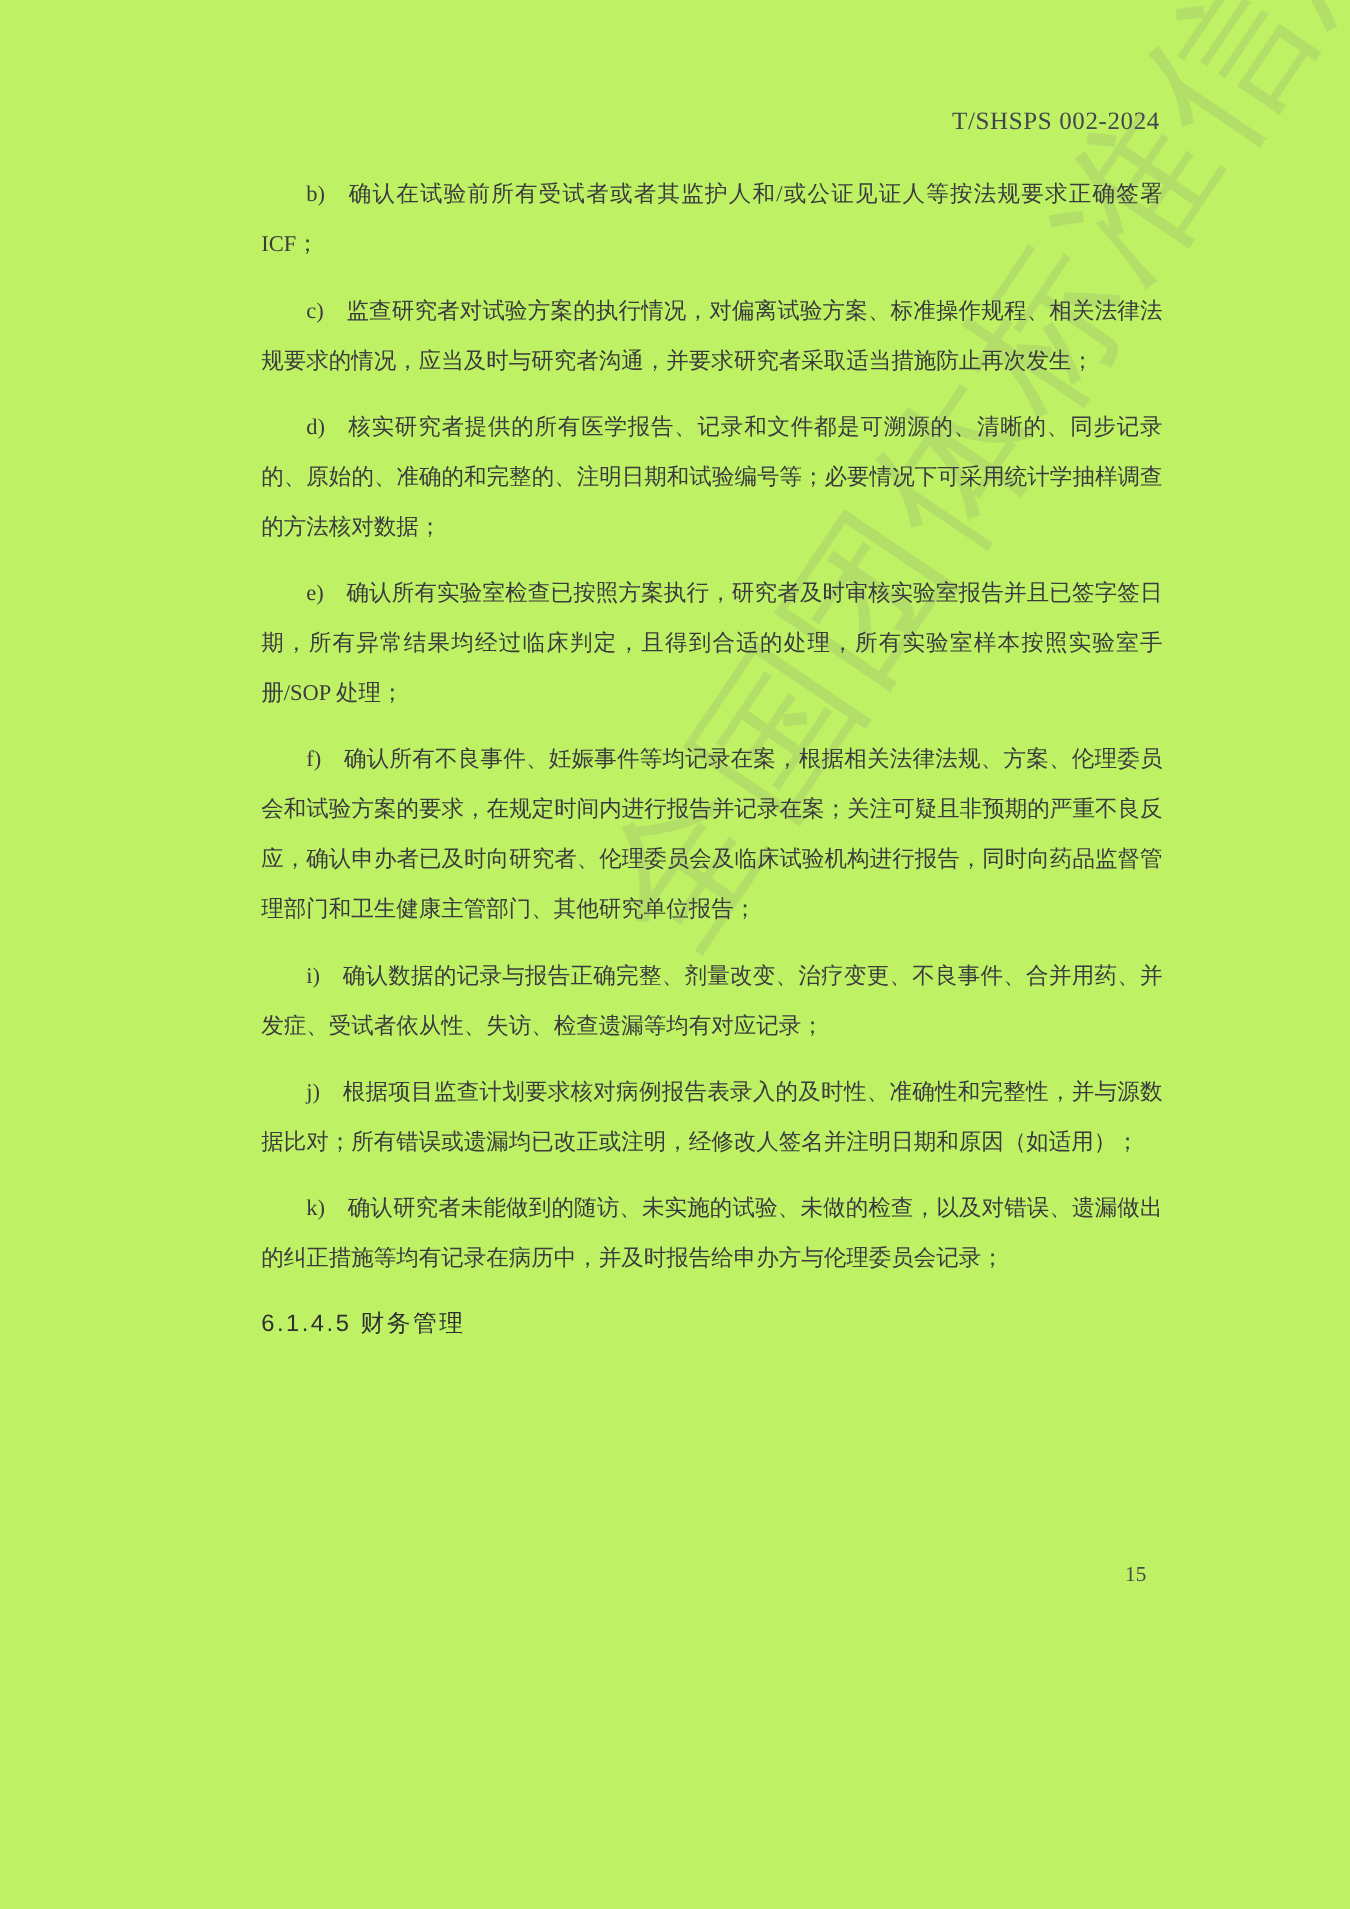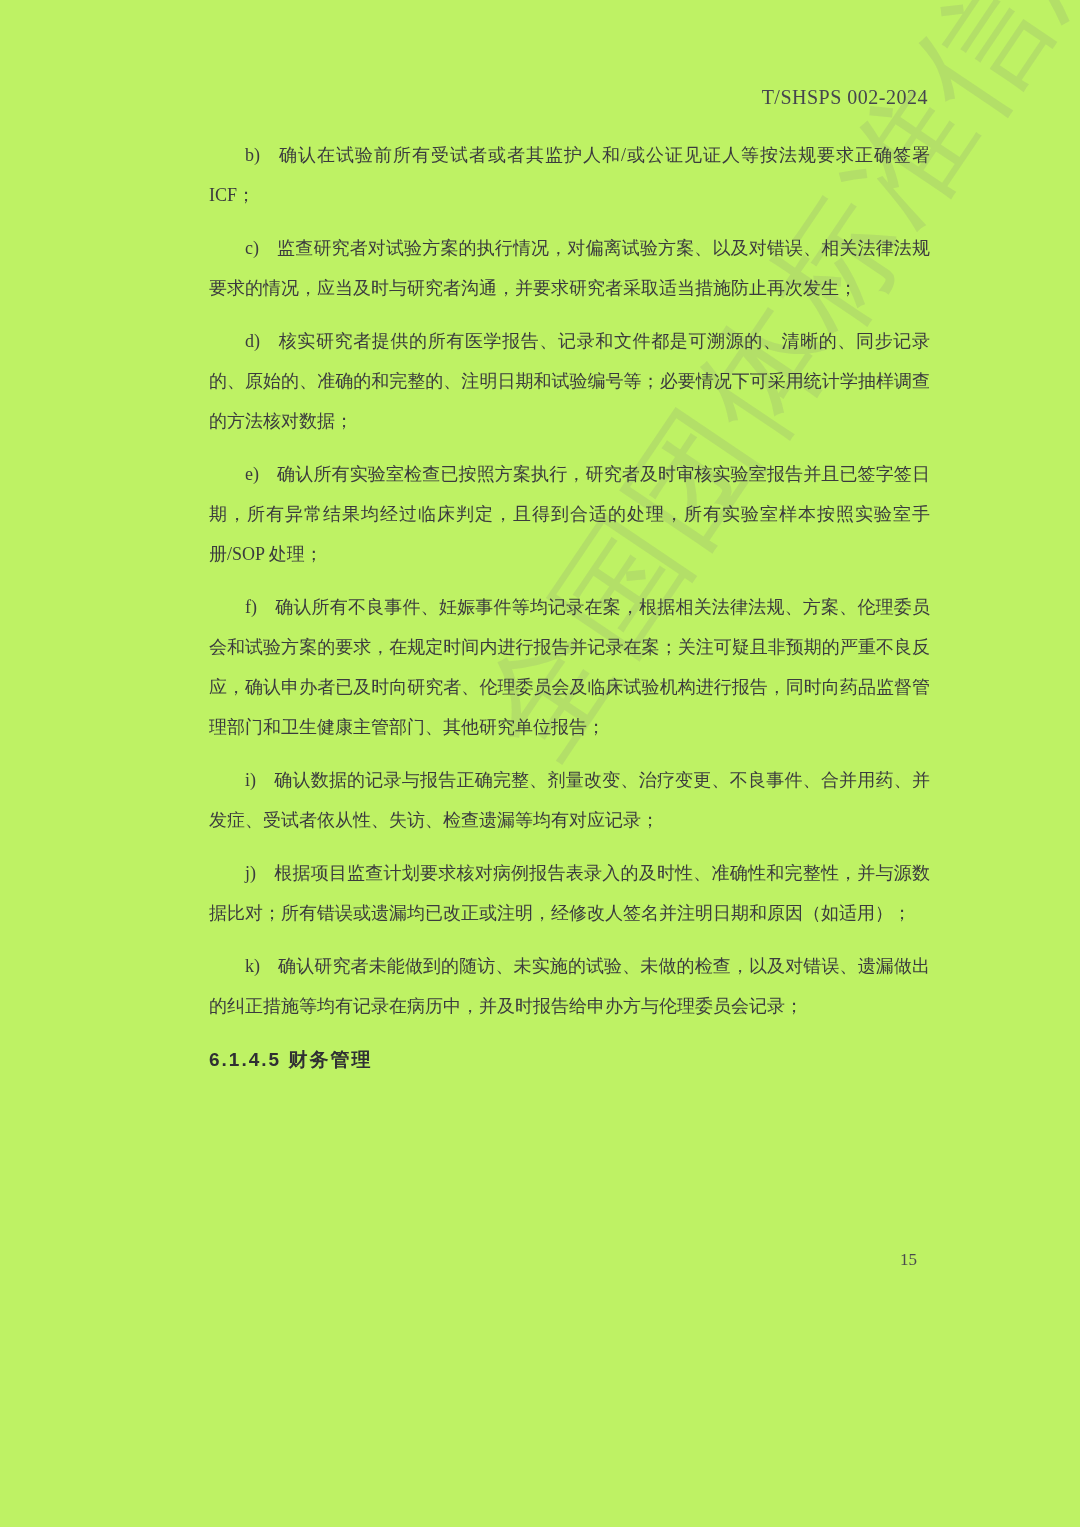--- a/index.html
+++ b/index.html
@@ -53,21 +53,21 @@
     line-height: 40px;
     text-align: justify;
     text-indent: 36px;
     color: #3b3b3e;
   }
   p.item:first-child { margin-top: 0; }
   .marker { margin-right: 18px; }
   .section-heading {
     margin: 14px 0 0 0;
     font-family: "Liberation Sans", "DejaVu Sans", sans-serif;
-    font-weight: bold;
+    font-weight: normal;
     font-size: 19px;
     line-height: 40px;
     letter-spacing: 2px;
     color: #2f2f33;
   }
   .page-number {
     position: absolute;
     top: 1250px;
     left: 900px;
     font-size: 17px;
@@ -84,21 +84,21 @@
 
   <div class="watermark-anchor">
     <span class="watermark-text">全国团体标准信息平台</span>
   </div>
 
   <div class="content">
 
 
     <p class="item"><span class="marker">b)</span><span>确认在试验前所有受试者或者其监护人和/或公证见证人等按法规要求正确签署ICF；</span></p>
 
-    <p class="item"><span class="marker">c)</span><span>监查研究者对试验方案的执行情况，对偏离试验方案、以及对错误、相关法律法规要求的情况，应当及时与研究者沟通，并要求研究者采取适当措施防止再次发生；</span></p>
+    <p class="item"><span class="marker">c)</span><span>监查研究者对试验方案的执行情况，对偏离试验方案、标准操作规程、相关法律法规要求的情况，应当及时与研究者沟通，并要求研究者采取适当措施防止再次发生；</span></p>
 
     <p class="item"><span class="marker">d)</span><span>核实研究者提供的所有医学报告、记录和文件都是可溯源的、清晰的、同步记录的、原始的、准确的和完整的、注明日期和试验编号等；必要情况下可采用统计学抽样调查的方法核对数据；</span></p>
 
     <p class="item"><span class="marker">e)</span><span>确认所有实验室检查已按照方案执行，研究者及时审核实验室报告并且已签字签日期，所有异常结果均经过临床判定，且得到合适的处理，所有实验室样本按照实验室手册/SOP 处理；</span></p>
 
     <p class="item"><span class="marker">f)</span><span>确认所有不良事件、妊娠事件等均记录在案，根据相关法律法规、方案、伦理委员会和试验方案的要求，在规定时间内进行报告并记录在案；关注可疑且非预期的严重不良反应，确认申办者已及时向研究者、伦理委员会及临床试验机构进行报告，同时向药品监督管理部门和卫生健康主管部门、其他研究单位报告；</span></p>
 
 
 
     <p class="item"><span class="marker">i)</span><span>确认数据的记录与报告正确完整、剂量改变、治疗变更、不良事件、合并用药、并发症、受试者依从性、失访、检查遗漏等均有对应记录；</span></p>

